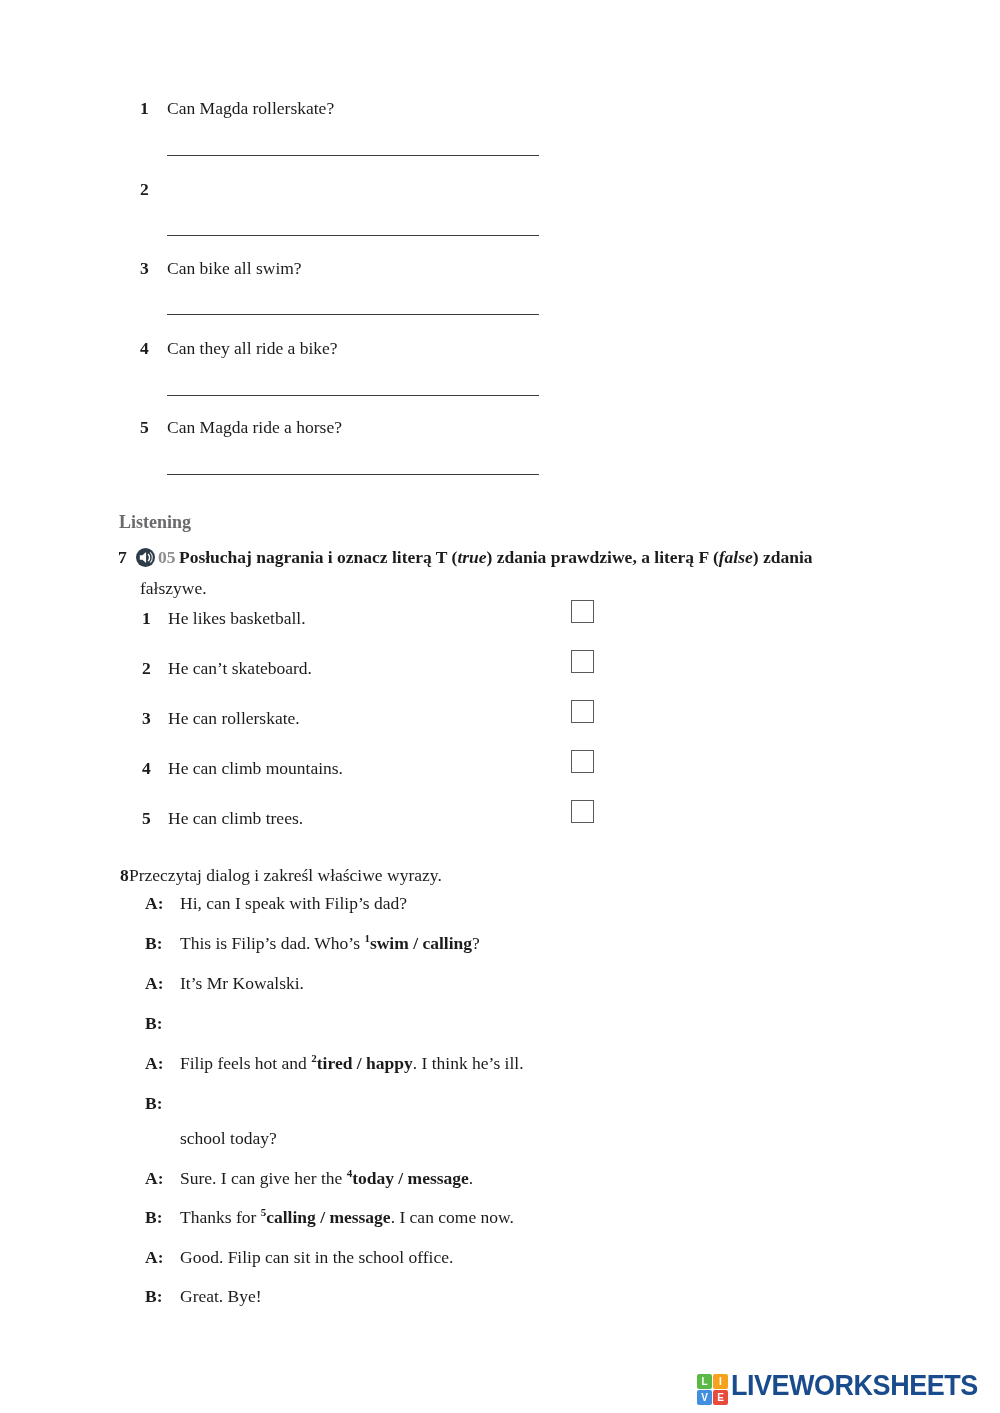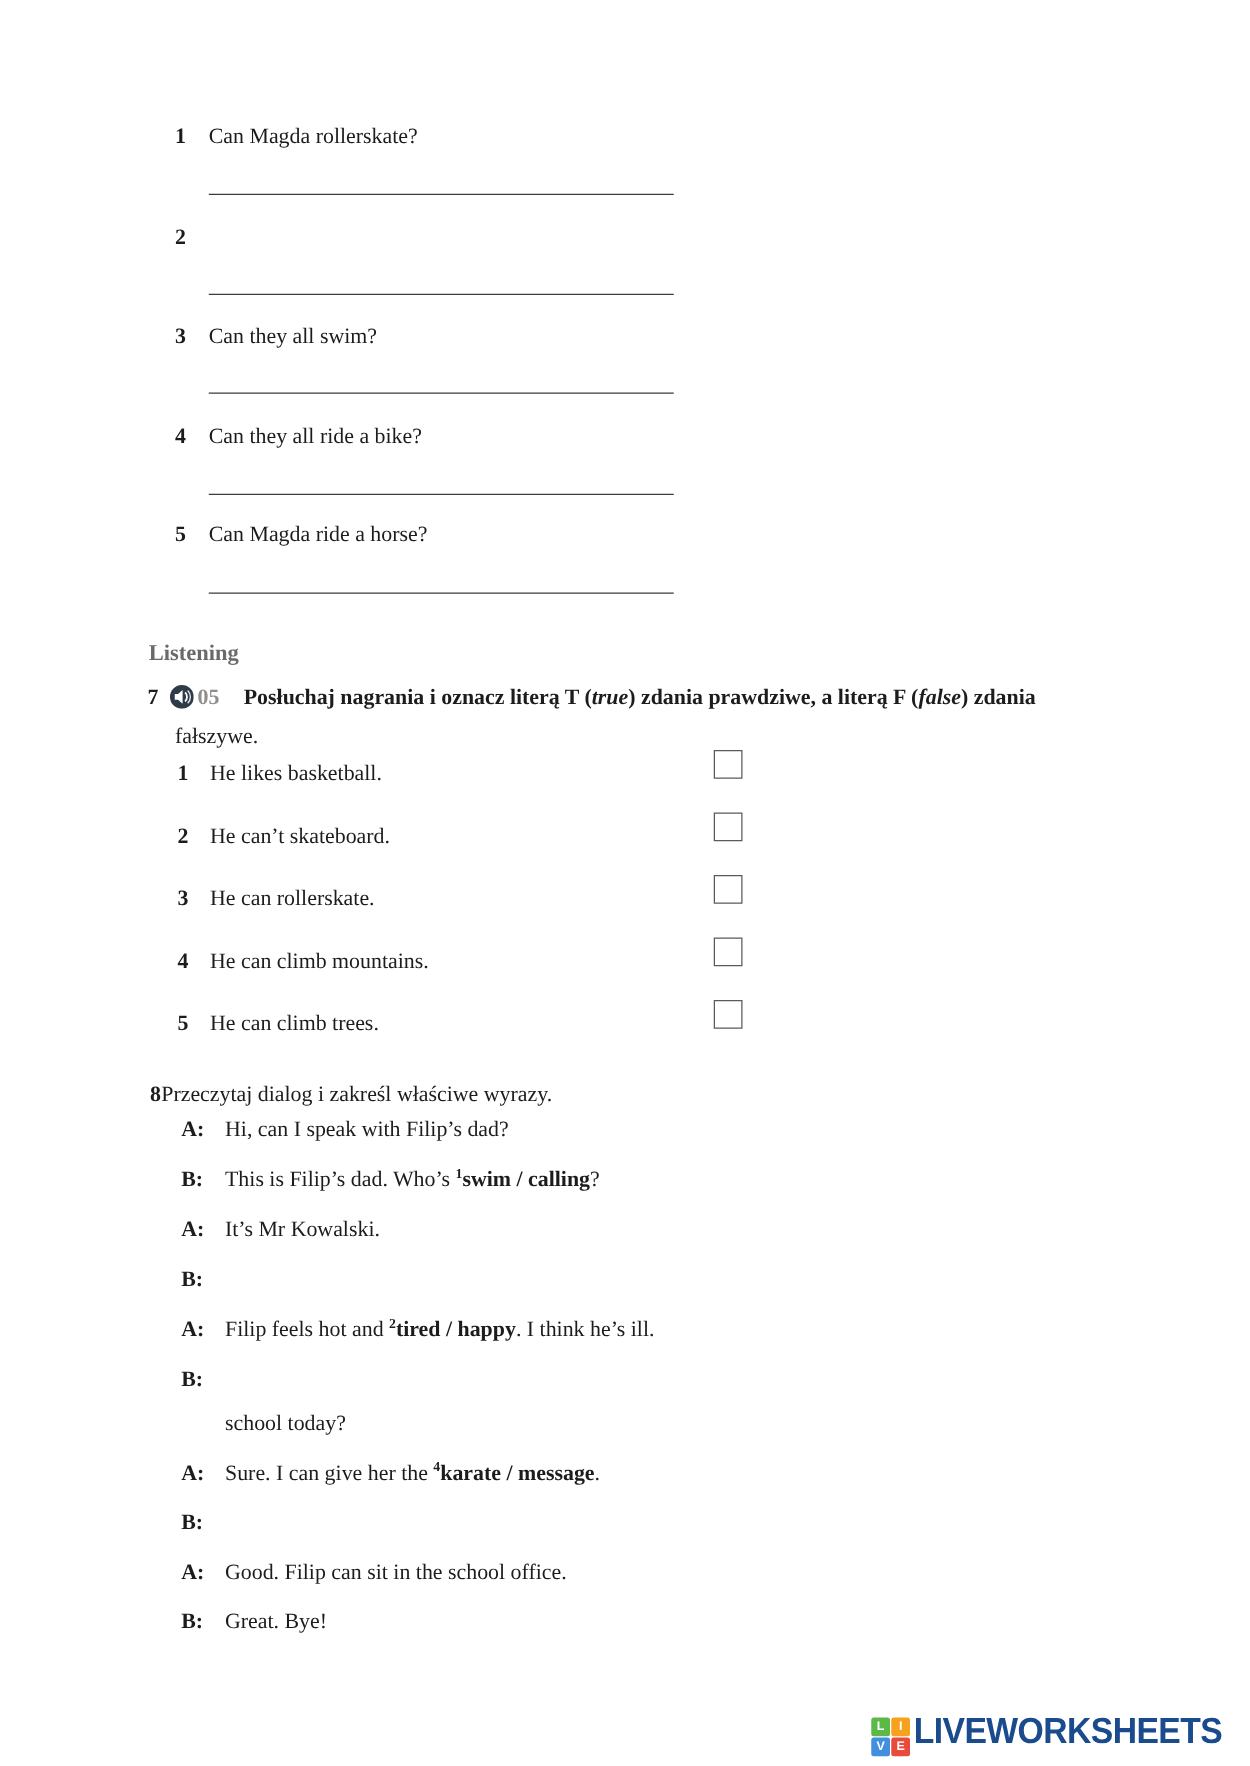--- a/index.html
+++ b/index.html
@@ -12,21 +12,21 @@
   .row{position:absolute;left:0;width:1000px;height:26px;}
   .num{position:absolute;left:140px;font-weight:700;}
   .itm{position:absolute;left:167px;white-space:nowrap;}
   .tf-num{position:absolute;left:142px;font-weight:700;}
   .tf-itm{position:absolute;left:168px;white-space:nowrap;}
   .blank{position:absolute;left:167px;width:372px;height:0;border-top:1.4px solid #3c3c3c;}
   .cbox{position:absolute;left:571px;width:21px;height:21px;border:1.6px solid #5a5a5a;background:#fff;}
   .section-head{position:absolute;left:119px;font-weight:700;font-size:18px;color:#6a6a6c;}
   .ex-num{position:absolute;font-weight:700;}
   .track{position:absolute;left:158px;font-weight:700;color:#8e8e8e;}
-  .instr{position:absolute;left:195px;white-space:nowrap;font-weight:700;}
+  .instr{position:absolute;left:179px;white-space:nowrap;font-weight:700;}
   .instr i{font-style:italic;}
   .audio-btn{position:absolute;left:136px;top:1px;width:19px;height:19px;cursor:pointer;}
   .ex8-head{position:absolute;left:129px;font-weight:400;white-space:nowrap;}
   .d-row{position:absolute;left:0;width:1000px;height:26px;}
   .d-sp{position:absolute;left:145px;font-weight:700;}
   .d-tx{position:absolute;left:180px;white-space:nowrap;}
   .d-tx b,.instr b{font-weight:700;}
   sup.mark{font-size:11px;font-weight:700;vertical-align:super;line-height:0;}
   .logo{position:absolute;left:696px;top:1371px;height:36px;}
   .logo-grid{
@@ -53,21 +53,21 @@
 </div>
 <div class="blank" style="top:155px"></div>
 
 <div class="row" style="top:179px">
   <span class="num">2</span>
 </div>
 <div class="blank" style="top:235px"></div>
 
 <div class="row" style="top:258px">
   <span class="num">3</span>
-  <span class="itm">Can they all swim?</span>
+  <span class="itm">Can bike all swim?</span>
 </div>
 <div class="blank" style="top:314px"></div>
 
 <div class="row" style="top:338px">
   <span class="num">4</span>
   <span class="itm">Can they all ride a bike?</span>
 </div>
 <div class="blank" style="top:395px"></div>
 
 <div class="row" style="top:417px">
@@ -156,25 +156,26 @@
 
 <div class="d-row" style="top:1093px">
   <span class="d-sp">B:</span>
 </div>
 <div class="d-row" style="top:1128px">
   <span class="d-tx">school today?</span>
 </div>
 
 <div class="d-row" style="top:1168px">
   <span class="d-sp">A:</span>
-  <span class="d-tx"><span>Sure. I can give her the </span><sup class="mark">4</sup><b class="choice">karate</b><b> / </b><b class="choice">message</b><span>.</span></span>
+  <span class="d-tx"><span>Sure. I can give her the </span><sup class="mark">4</sup><b class="choice">today</b><b> / </b><b class="choice">message</b><span>.</span></span>
 </div>
 
 <div class="d-row" style="top:1207px">
   <span class="d-sp">B:</span>
+  <span class="d-tx"><span>Thanks for </span><sup class="mark">5</sup><b class="choice">calling</b><b> / </b><b class="choice">message</b><span>. I can come now.</span></span>
 </div>
 
 <div class="d-row" style="top:1247px">
   <span class="d-sp">A:</span>
   <span class="d-tx"><span>Good. Filip can sit in the school office.</span></span>
 </div>
 
 <div class="d-row" style="top:1286px">
   <span class="d-sp">B:</span>
   <span class="d-tx"><span>Great. Bye!</span></span>

